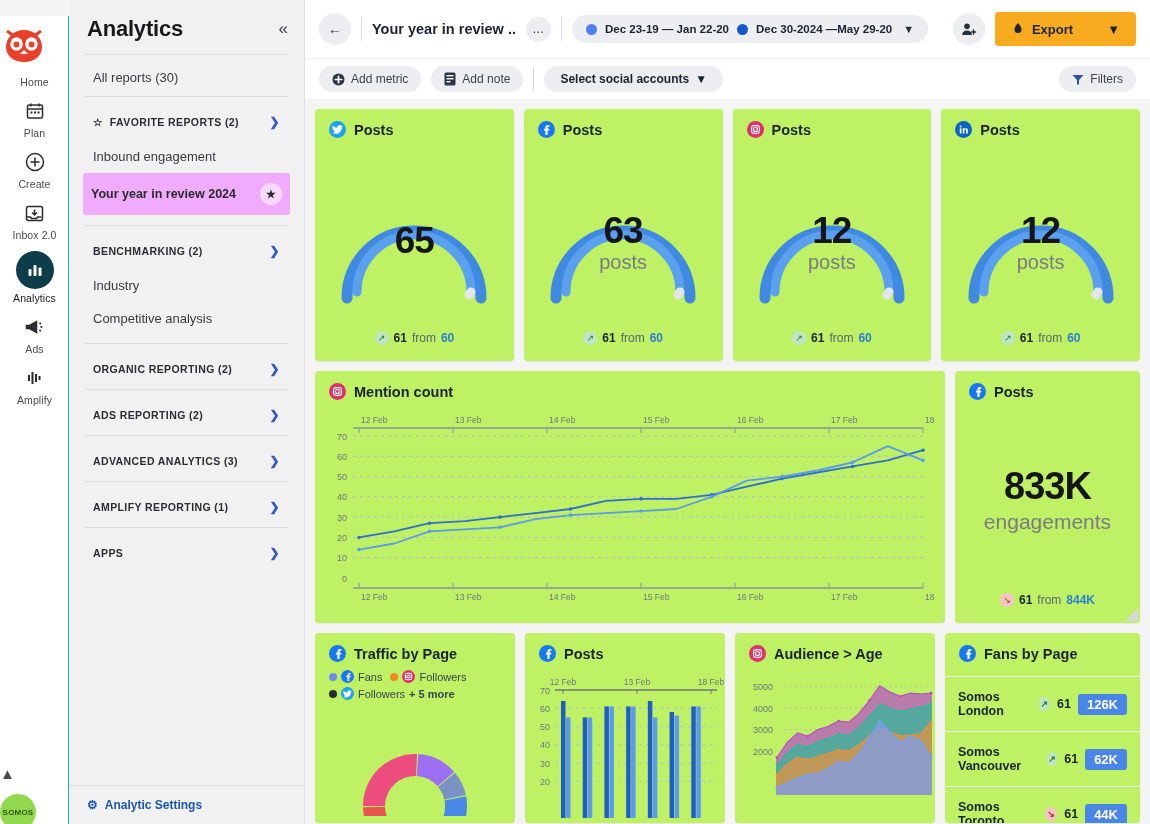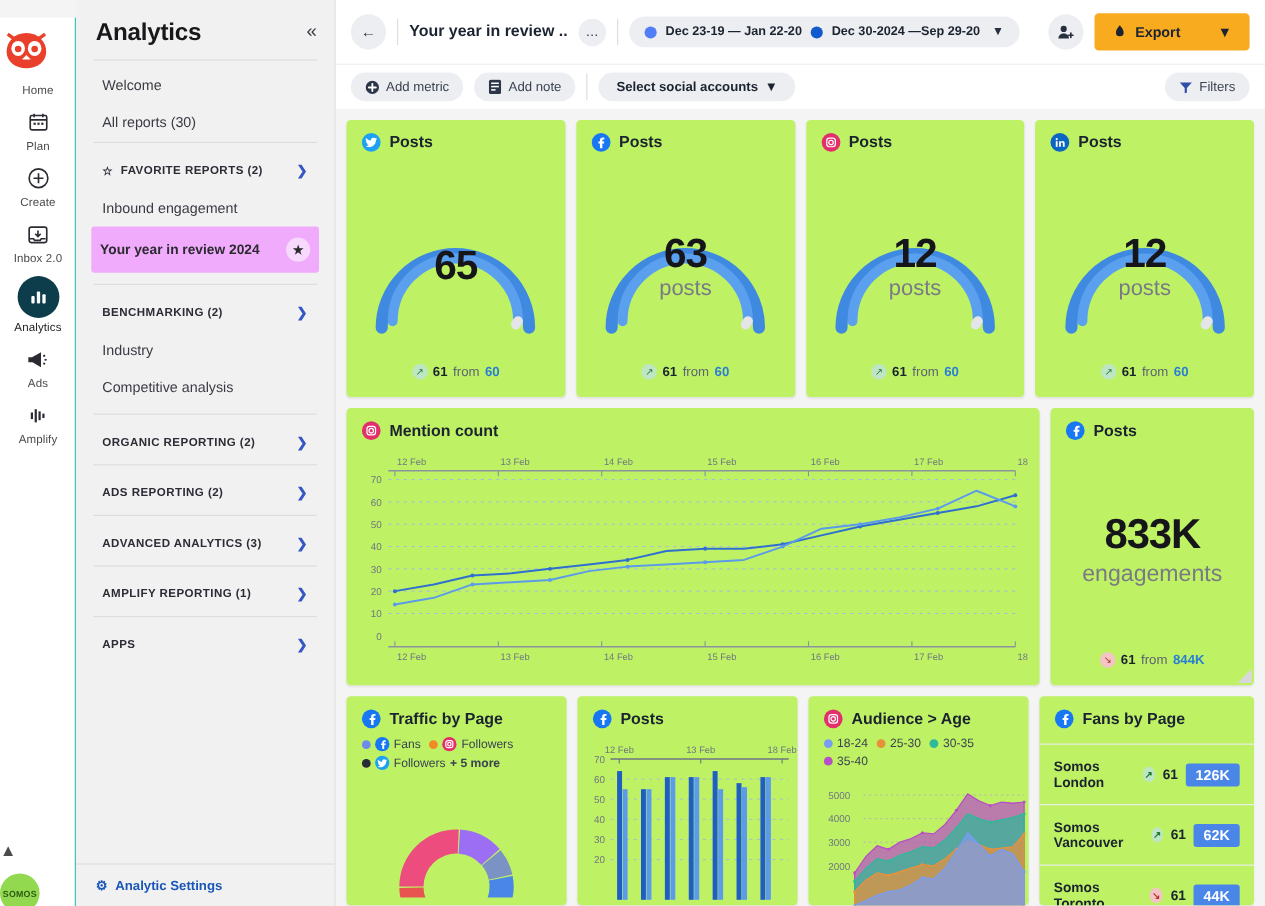--- a/index.html
+++ b/index.html
@@ -293,21 +293,20 @@
     <div class="rail-avatar">SOMOS</div>
   </div>
 
   <div class="navpanel">
     <div class="np-head">
       <div class="np-title">Analytics</div>
       <div class="np-collapse">«</div>
     </div>
     <div class="np-body">
       <div class="np-div"></div>
-      <div class="np-link">Welcome</div>
       <div class="np-link">All reports (30)</div>
       <div class="np-div"></div>
 
       <div class="np-sect">
         <span>☆</span>
         <span>FAVORITE REPORTS (2)</span>
         <span class="chev">❯</span>
       </div>
       <div class="np-link">Inbound engagement</div>
       <div class="np-item-active">
@@ -360,21 +359,21 @@
     <div class="topbar">
       <button class="round-btn">←</button>
       <div class="tb-sep"></div>
       <div class="tb-title">Your year in review ..</div>
       <div class="dots-btn">…</div>
       <div class="tb-sep"></div>
       <div class="daterange">
         <span class="dot" style="background:#4f7ef7"></span>
         <span>Dec 23-19 — Jan 22-20</span>
         <span class="dot" style="background:#1159cc"></span>
-        <span>Dec 30-2024 —Sep 29-20</span>
+        <span>Dec 30-2024 —May 29-20</span>
         <span class="dr-chev">▼</span>
       </div>
       <div class="tb-right">
         <button class="round-btn">
           <svg width="16" height="15" viewBox="0 0 16 15" fill="#27303f">
             <circle cx="6" cy="4.3" r="2.8"></circle>
             <path d="M1.2 13c0-2.9 2.2-4.6 4.8-4.6s4.8 1.7 4.8 4.6z"></path>
             <path d="M12.5 8v4M10.5 10h4" stroke="#27303f" stroke-width="1.5" stroke-linecap="round"></path>
           </svg>
         </button>
@@ -745,38 +744,20 @@
         <div class="card b-card" style="width:200px">
           <div class="card-head">
             <span class="sicon ig">
               <svg width="11" height="11" viewBox="0 0 11 11" fill="none" stroke="#fff" stroke-width="1.1">
                   <rect x="1.6" y="1.6" width="7.8" height="7.8" rx="2.4"></rect>
                   <circle cx="5.5" cy="5.5" r="2"></circle>
                 </svg>
             </span>
             <span class="card-title">Audience &gt; Age</span>
           </div>
-          <div class="legend">
-            <span class="legend-item">
-              <span class="ldot" style="background:#7a9cf0"></span>
-              <span>18-24</span>
-            </span>
-            <span class="legend-item">
-              <span class="ldot" style="background:#e8913c"></span>
-              <span>25-30</span>
-            </span>
-            <span class="legend-item">
-              <span class="ldot" style="background:#2fb89a"></span>
-              <span>30-35</span>
-            </span>
-            <span class="legend-item">
-              <span class="ldot" style="background:#b94fc6"></span>
-              <span>35-40</span>
-            </span>
-          </div>
           <svg id="areaChart" width="200" height="128" viewBox="0 0 200 128">
               <line x1="50" y1="83.0909090909091" x2="196" y2="83.0909090909091" stroke="#b4a4c8" stroke-width="0.7" stroke-dasharray="2 3"></line>
               <text x="38" y="86.5909090909091" class="axis-lbl-y" text-anchor="end">2000</text>
               <line x1="50" y1="61.63636363636364" x2="196" y2="61.63636363636364" stroke="#b4a4c8" stroke-width="0.7" stroke-dasharray="2 3"></line>
               <text x="38" y="65.13636363636364" class="axis-lbl-y" text-anchor="end">3000</text>
               <line x1="50" y1="40.18181818181817" x2="196" y2="40.18181818181817" stroke="#b4a4c8" stroke-width="0.7" stroke-dasharray="2 3"></line>
               <text x="38" y="43.68181818181817" class="axis-lbl-y" text-anchor="end">4000</text>
               <line x1="50" y1="18.727272727272734" x2="196" y2="18.727272727272734" stroke="#b4a4c8" stroke-width="0.7" stroke-dasharray="2 3"></line>
               <text x="38" y="22.227272727272734" class="axis-lbl-y" text-anchor="end">5000</text>
               <path d="M42 89.52727272727273 L52.3 74.5 L62.5 64.9 L72.8 68.1 L83.1 61.6 L93.3 58.4 L103.6 53.1 L113.9 54.1 L124.1 45.5 L134.4 32.7 L144.7 17.7 L154.9 24.1 L165.2 28.4 L175.5 25.2 L185.7 26.2 L196.0 25.2 L196 126 L42 126 Z" fill="#b94fc6" fill-opacity="0.72" stroke="#b94fc6" stroke-width="1.2"></path>

